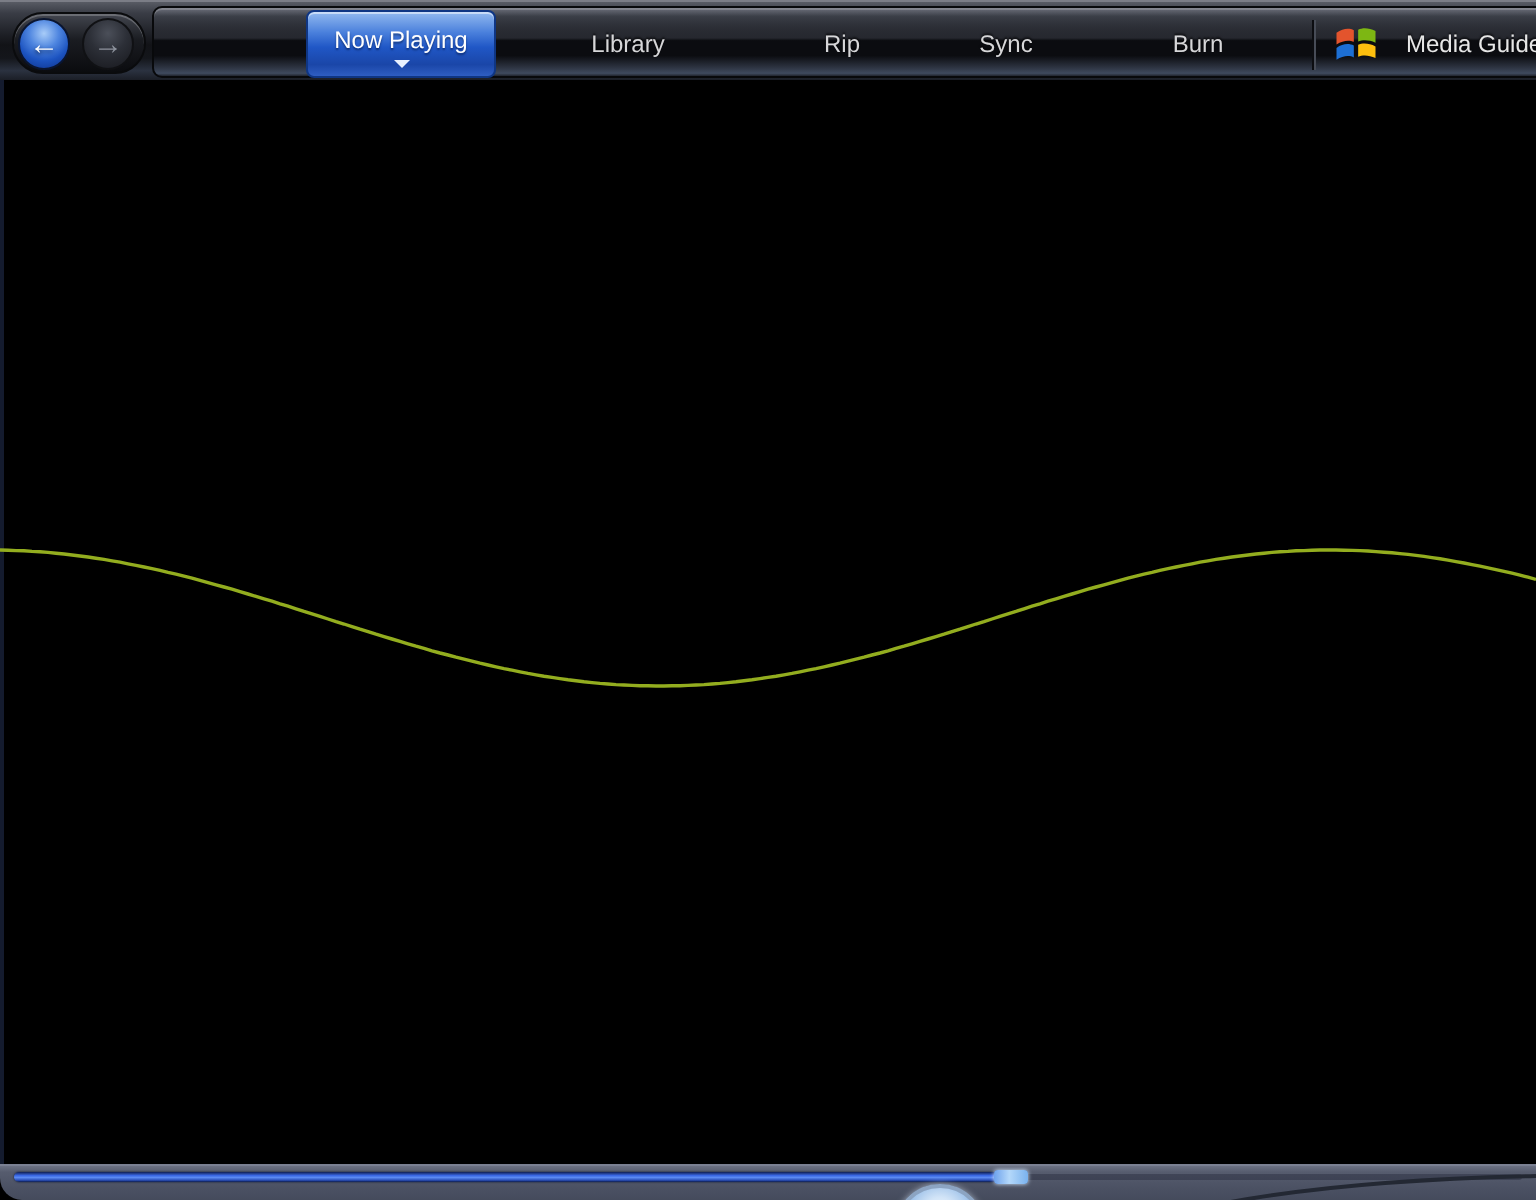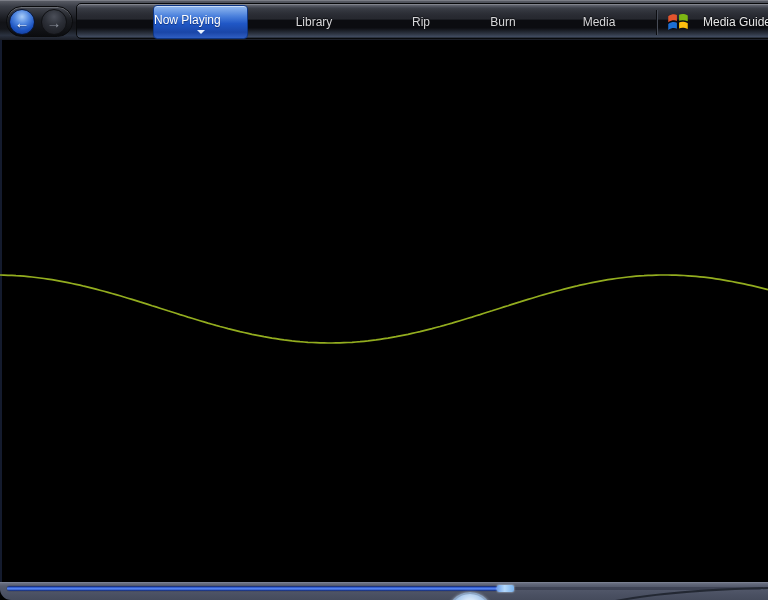--- a/index.html
+++ b/index.html
@@ -27,21 +27,21 @@
   .orb.fwd { left:34px; border-color:#101114;
     background:radial-gradient(circle at 50% 28%,#4b4f59 0%,#2c2f37 45%,#17181d 100%);
     color:#8d929c; }
 
   .tab-label { position:absolute; top:0; height:26px; line-height:36px; transform:translateX(-50%);
     color:#d6d6d8; font-size:12px; cursor:pointer; white-space:nowrap;
     text-shadow:0 -1px 1px rgba(0,0,0,0.6); }
   .tab-active { position:absolute; left:76px; top:1px; width:95px; height:34px; border-radius:4px;
     background:linear-gradient(180deg,#93baf0 0%,#4a80dc 32%,#2057c6 55%,#1a46a8 82%,#2f5ec2 100%);
     border:1px solid #0f3684; box-shadow:inset 0 1px 0 rgba(255,255,255,0.5);
-    color:#fff; font-size:12px; text-align:left; cursor:pointer;
+    color:#fff; font-size:12px; text-align:center; cursor:pointer;
     text-shadow:0 1px 1px rgba(0,20,60,0.55); }
   .tab-active .lbl { display:block; margin-top:7px; }
   .caret { position:absolute; left:50%; bottom:4px; width:0; height:0; transform:translateX(-50%);
     border-left:4px solid transparent; border-right:4px solid transparent; border-top:4px solid #e8f1ff; }
   .vsep { position:absolute; left:579px; top:6px; width:1px; height:25px; background:#0c0d11;
     box-shadow:1px 0 0 #474c57; }
   .media-guide { position:absolute; left:588px; top:0; height:36px; display:flex; align-items:center;
     cursor:pointer; color:#e6e6e6; font-size:12px; white-space:nowrap;
     text-shadow:0 -1px 1px rgba(0,0,0,0.6); }
   .winlogo { width:26px; height:26px; margin-right:12px; }
@@ -78,22 +78,22 @@
   <div class="topbar">
     <div class="tabstrip">
 
       <div class="tab-active">
         <span class="lbl">Now Playing</span>
         <span class="caret"></span>
       </div>
 
       <span class="tab-label" style="left:237px">Library</span>
       <span class="tab-label" style="left:344px">Rip</span>
-      <span class="tab-label" style="left:426px">Burn</span>
-      <span class="tab-label" style="left:522px">Media</span>
+      <span class="tab-label" style="left:426px">Sync</span>
+      <span class="tab-label" style="left:522px">Burn</span>
 
       <div class="vsep"></div>
 
       <div class="media-guide">
         <svg class="winlogo" viewBox="0 0 24 24">
           <path d="M3,6.8 C6,4.6 9,4.6 11,5.6 L11,11 C9,10.1 6,10.2 3,12.2 Z" fill="#e3542d"></path>
           <path d="M13,5.4 C15,4.4 18,4.4 21,6 L21,11.4 C18,10 15,10 13,10.9 Z" fill="#7db713"></path>
           <path d="M3,13.8 C6,11.6 9,11.7 11,12.7 L11,18.2 C9,17.2 6,17.3 3,19.3 Z" fill="#1d6fd4"></path>
           <path d="M13,12.4 C15,11.4 18,11.5 21,13.1 L21,18.5 C18,17 15,17 13,17.9 Z" fill="#fdbf0e"></path>
         </svg>

